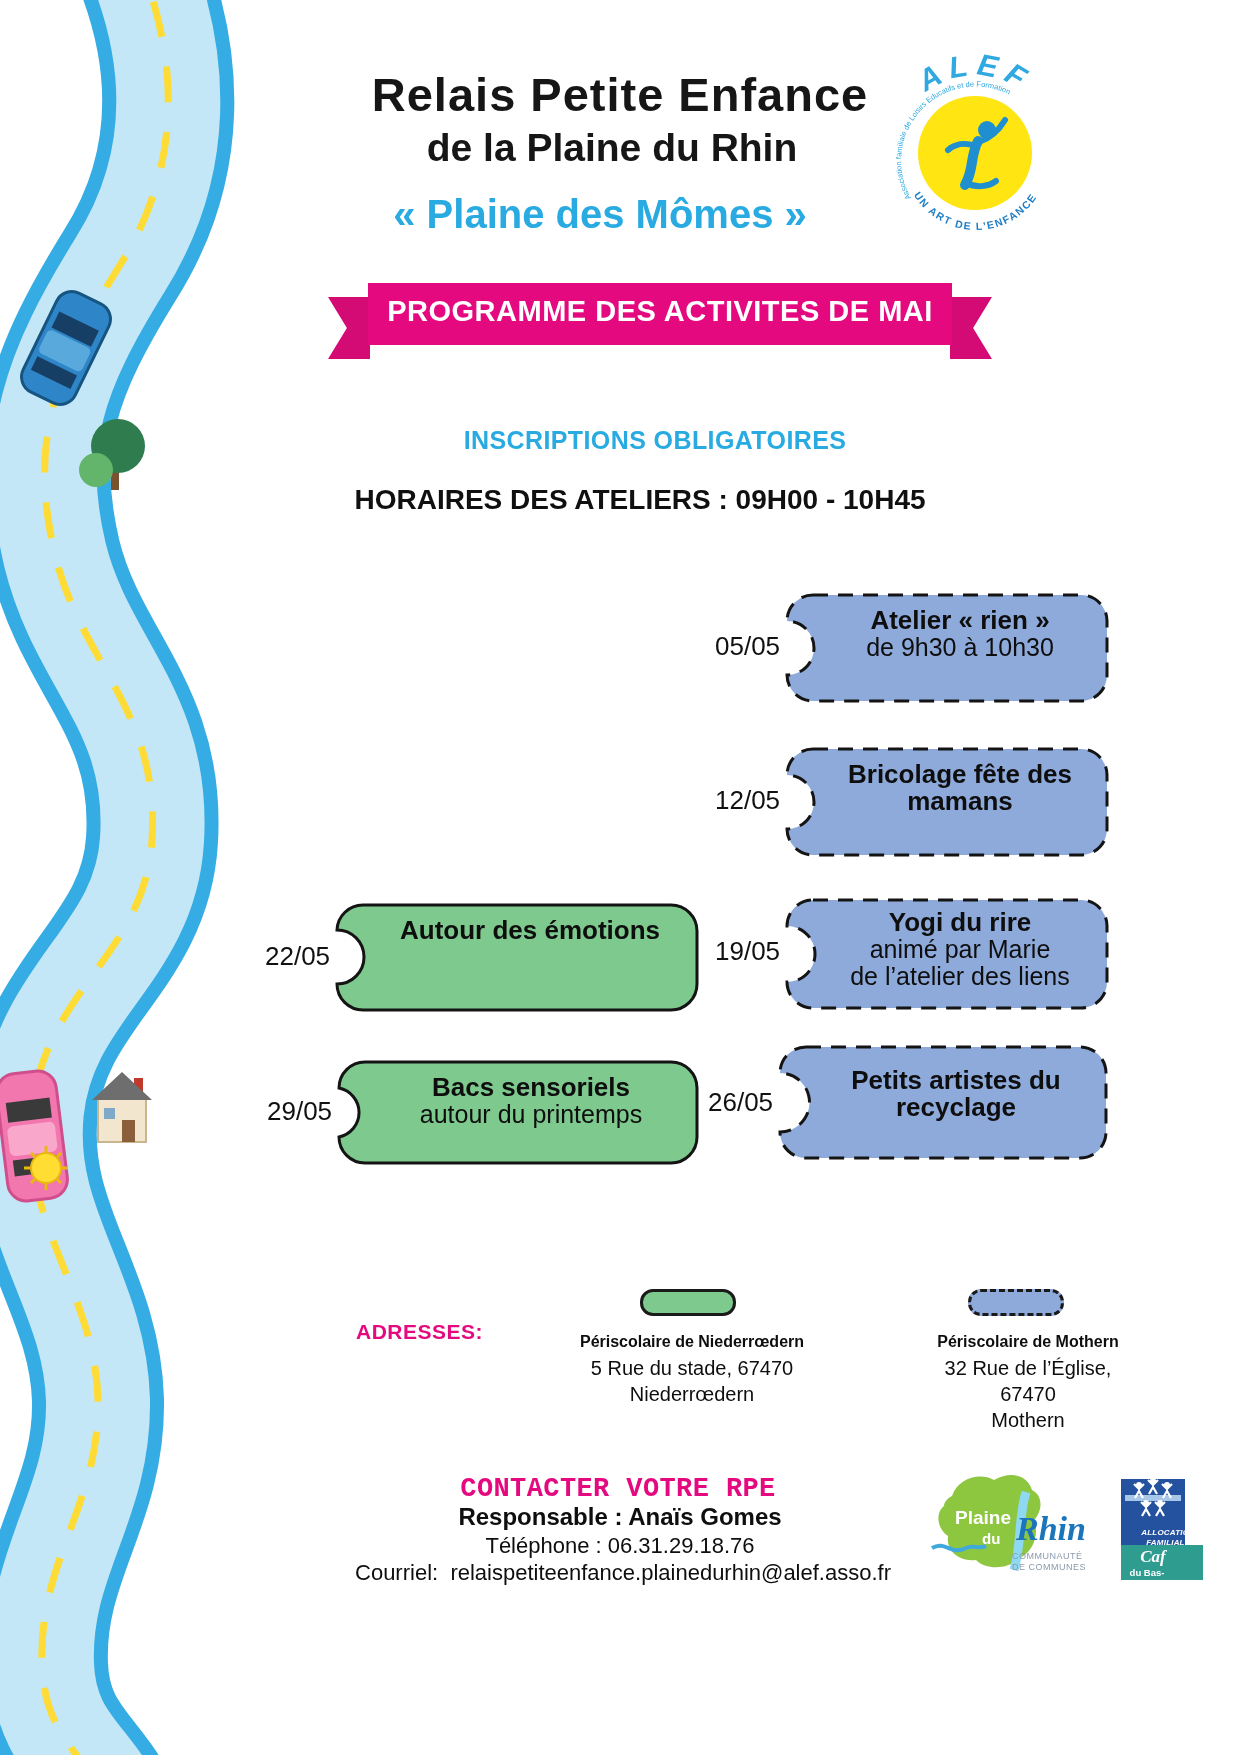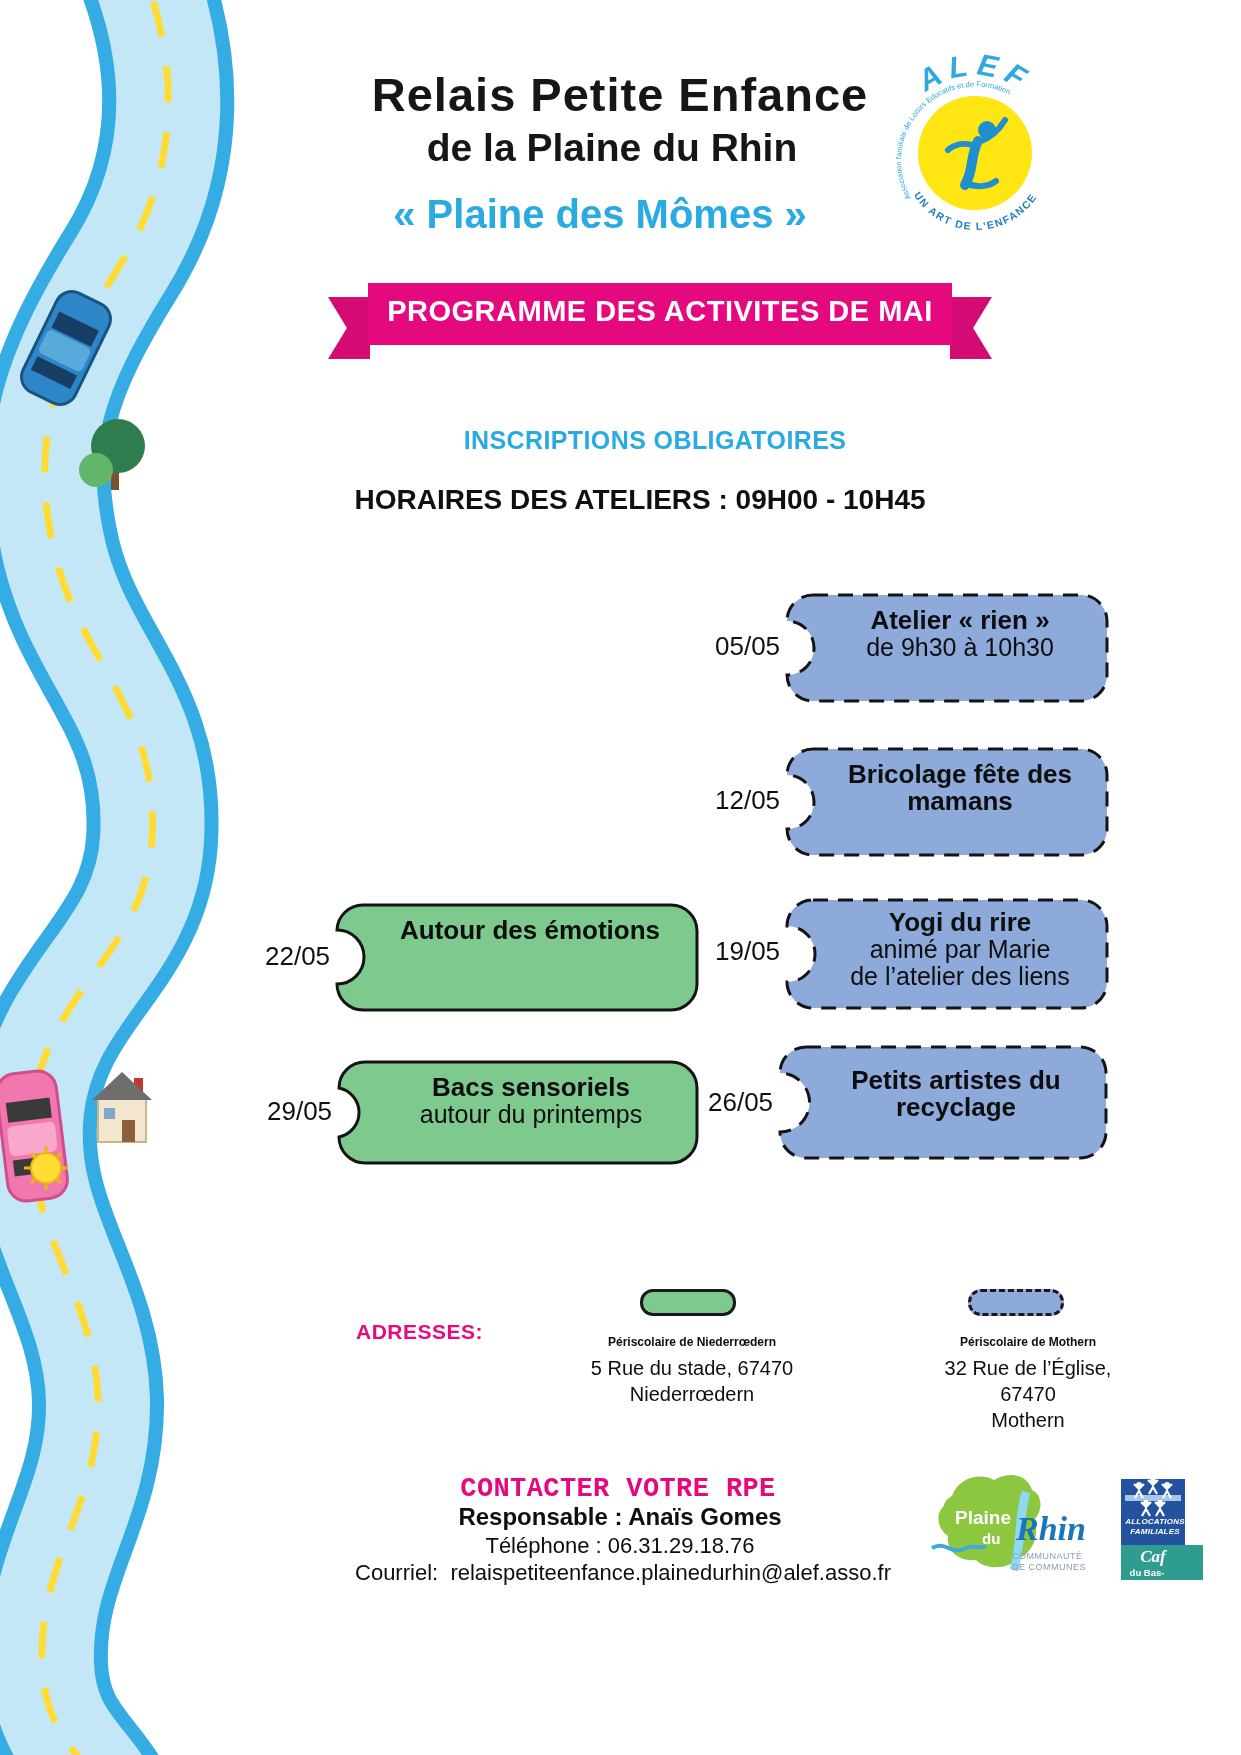--- a/index.html
+++ b/index.html
@@ -35,33 +35,33 @@
   .card-text{position:absolute;left:34px;right:8px;top:14px;text-align:center;}
   .ln{font-size:25px;line-height:27px;color:#0e0e0e;}
   .ln.b{font-weight:bold;font-size:26px;}
 
   
   .adr-label{font-size:21px;font-weight:bold;color:#E5097F;letter-spacing:0.5px;}
   .swatch{position:absolute;width:96px;height:27px;border-radius:13px;box-sizing:border-box;}
   .swatch.green{background:#7DC98E;border:3px solid #1a1a1a;}
   .swatch.blue{background:#8EAADB;border:3px dashed #1a1a1a;}
   .adr-block{position:absolute;transform:translateX(-50%);text-align:center;}
-  .adr-name{font-size:12px;font-weight:bold;line-height:26px;color:#0e0e0e;}
+  .adr-name{font-size:16px;font-weight:bold;line-height:26px;color:#0e0e0e;}
   .adr-line{font-size:20px;line-height:26px;color:#0e0e0e;}
 
   
   .contact-title{font-size:27px;font-weight:bold;color:#E5097F;letter-spacing:0.4px;font-family:Liberation Mono, monospace;}
   .contact-resp{font-size:24px;font-weight:bold;color:#0e0e0e;}
   .contact-line{font-size:22px;color:#0e0e0e;}
 
   
   .caf{left:1121px;top:1479px;width:64px;height:101px;}
   .caf-top{position:absolute;left:0;top:0;width:64px;height:66px;background:#24529E;}
-  .caf-alloc{position:absolute;left:0;top:38px;width:68px;text-align:center;color:#fff;
-             font-size:8px;font-weight:bold;font-style:italic;line-height:10px;letter-spacing:0.2px;}
+  .caf-alloc{position:absolute;left:0;top:49px;width:68px;text-align:center;color:#fff;
+             font-size:8px;font-weight:bold;font-style:italic;line-height:10px;letter-spacing:0.2px;padding-left:16px;}
   .caf-bottom{position:absolute;left:0;top:66px;width:64px;height:35px;background:#2F9C90;padding-left:18px;}
   .caf-name{position:absolute;left:0;top:2px;width:64px;text-align:center;color:#fff;
             font-size:17px;font-weight:bold;font-style:italic;font-family:"Liberation Serif",serif;}
   .caf-sub{position:absolute;left:0;top:22px;width:52px;text-align:center;color:#fff;
            font-size:9.5px;font-weight:bold;}
 </style>
 </head>
 <body>
 
 <div class="page">

